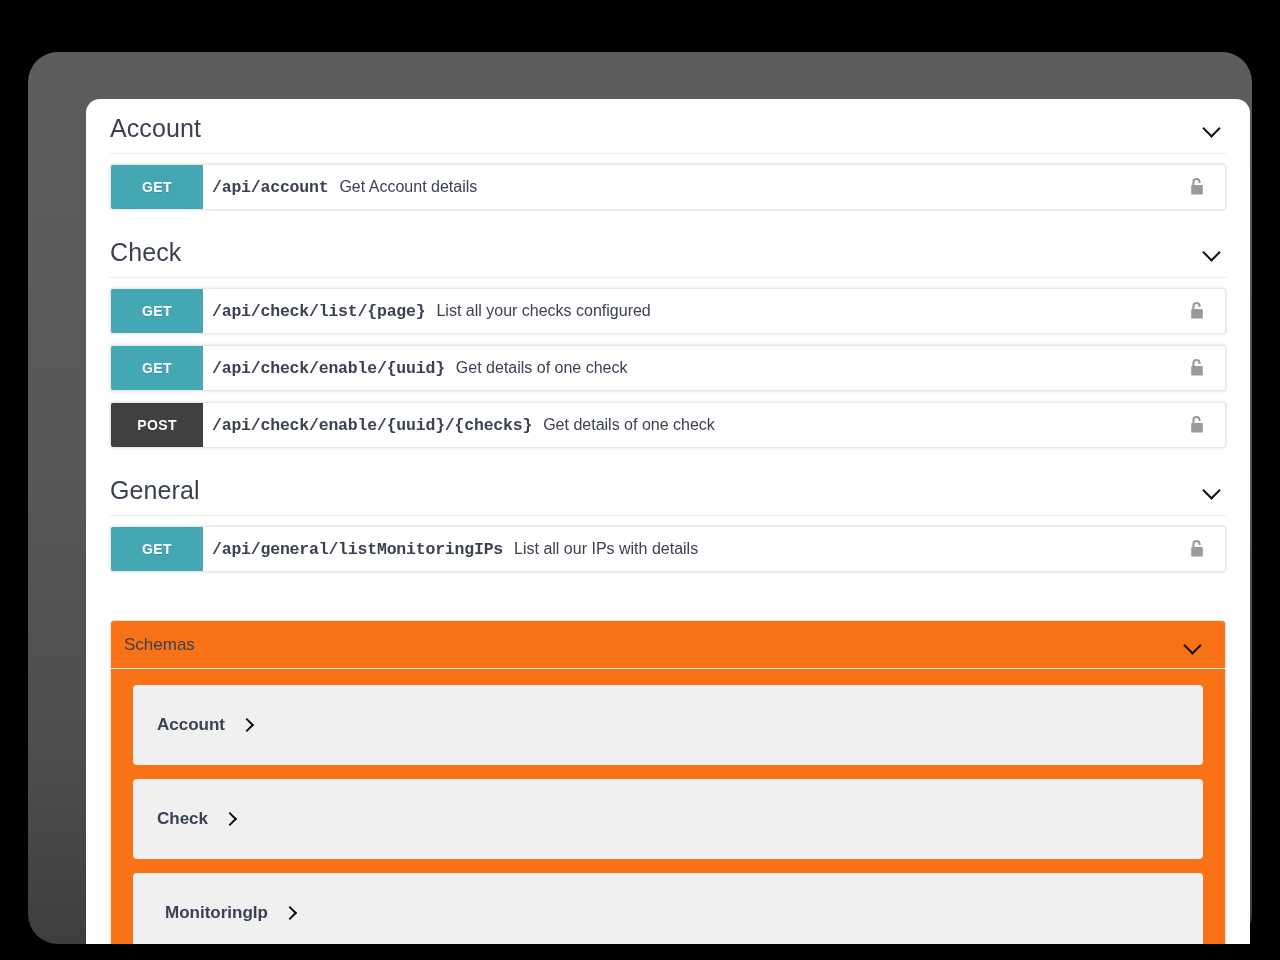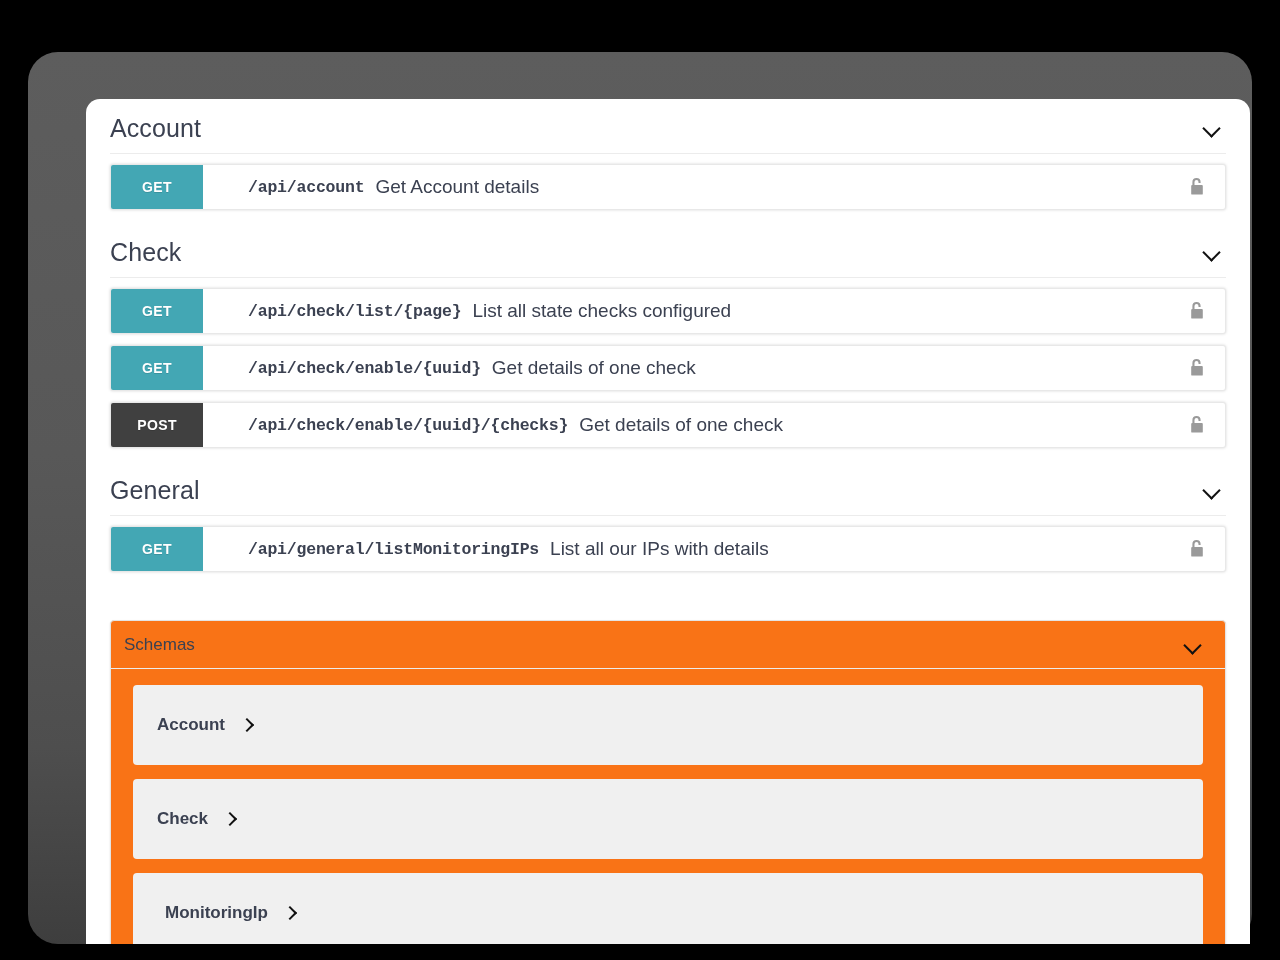--- a/index.html
+++ b/index.html
@@ -84,21 +84,20 @@
     display: flex;
     align-items: stretch;
     height: 46px;
     margin-bottom: 11px;
     background: #ffffff;
     border: 1px solid #e8e8e8;
     border-radius: 3px;
     box-shadow: 0 0 3px rgba(0,0,0,0.16);
     cursor: pointer;
     overflow: hidden;
-    gap: 36px;
   }
   .op-method {
     flex: 0 0 92px;
     display: flex;
     align-items: center;
     justify-content: center;
     font-size: 14px;
     font-weight: bold;
     color: #ffffff;
     letter-spacing: 0.4px;
@@ -116,21 +115,21 @@
   }
   .op-path {
     font-family: "Liberation Mono", "DejaVu Sans Mono", monospace;
     font-size: 16.5px;
     font-weight: bold;
     color: #3b4151;
     white-space: nowrap;
     letter-spacing: -0.2px;
   }
   .op-desc {
-    font-size: 19px;
+    font-size: 16px;
     color: #3b4151;
     margin-left: 11px;
     white-space: nowrap;
     overflow: hidden;
     text-overflow: ellipsis;
   }
   .op-lock {
     flex: 0 0 54px;
     display: flex;
     align-items: center;
@@ -228,21 +227,21 @@
           <div class="tag-section">
             <div class="tag-header">
               <span class="tag-title">Check</span>
               <span class="chev-down"></span>
             </div>
             <div class="op-list">
               <div class="op-row">
                 <span class="op-method m-get">GET</span>
                 <span class="op-body">
                   <span class="op-path">/api/check/list/{page}</span>
-                  <span class="op-desc">List all state checks configured</span>
+                  <span class="op-desc">List all your checks configured</span>
                 </span>
                 <span class="op-lock">
                   <svg width="20" height="22" viewBox="0 0 20 22" aria-hidden="true">
                     <path d="M4.4 9.2 V6.0 a4.1 4.1 0 0 1 8.2 0 v1.0 h-2.1 V6.0 a2.0 2.0 0 0 0 -4.0 0 v3.2 z" fill="#9a9a9a"></path>
                     <rect x="3.2" y="9.0" width="11.6" height="9.6" rx="0.9" fill="#9a9a9a"></rect>
                   </svg>
                 </span>
               </div>
               <div class="op-row">
                 <span class="op-method m-get">GET</span>

